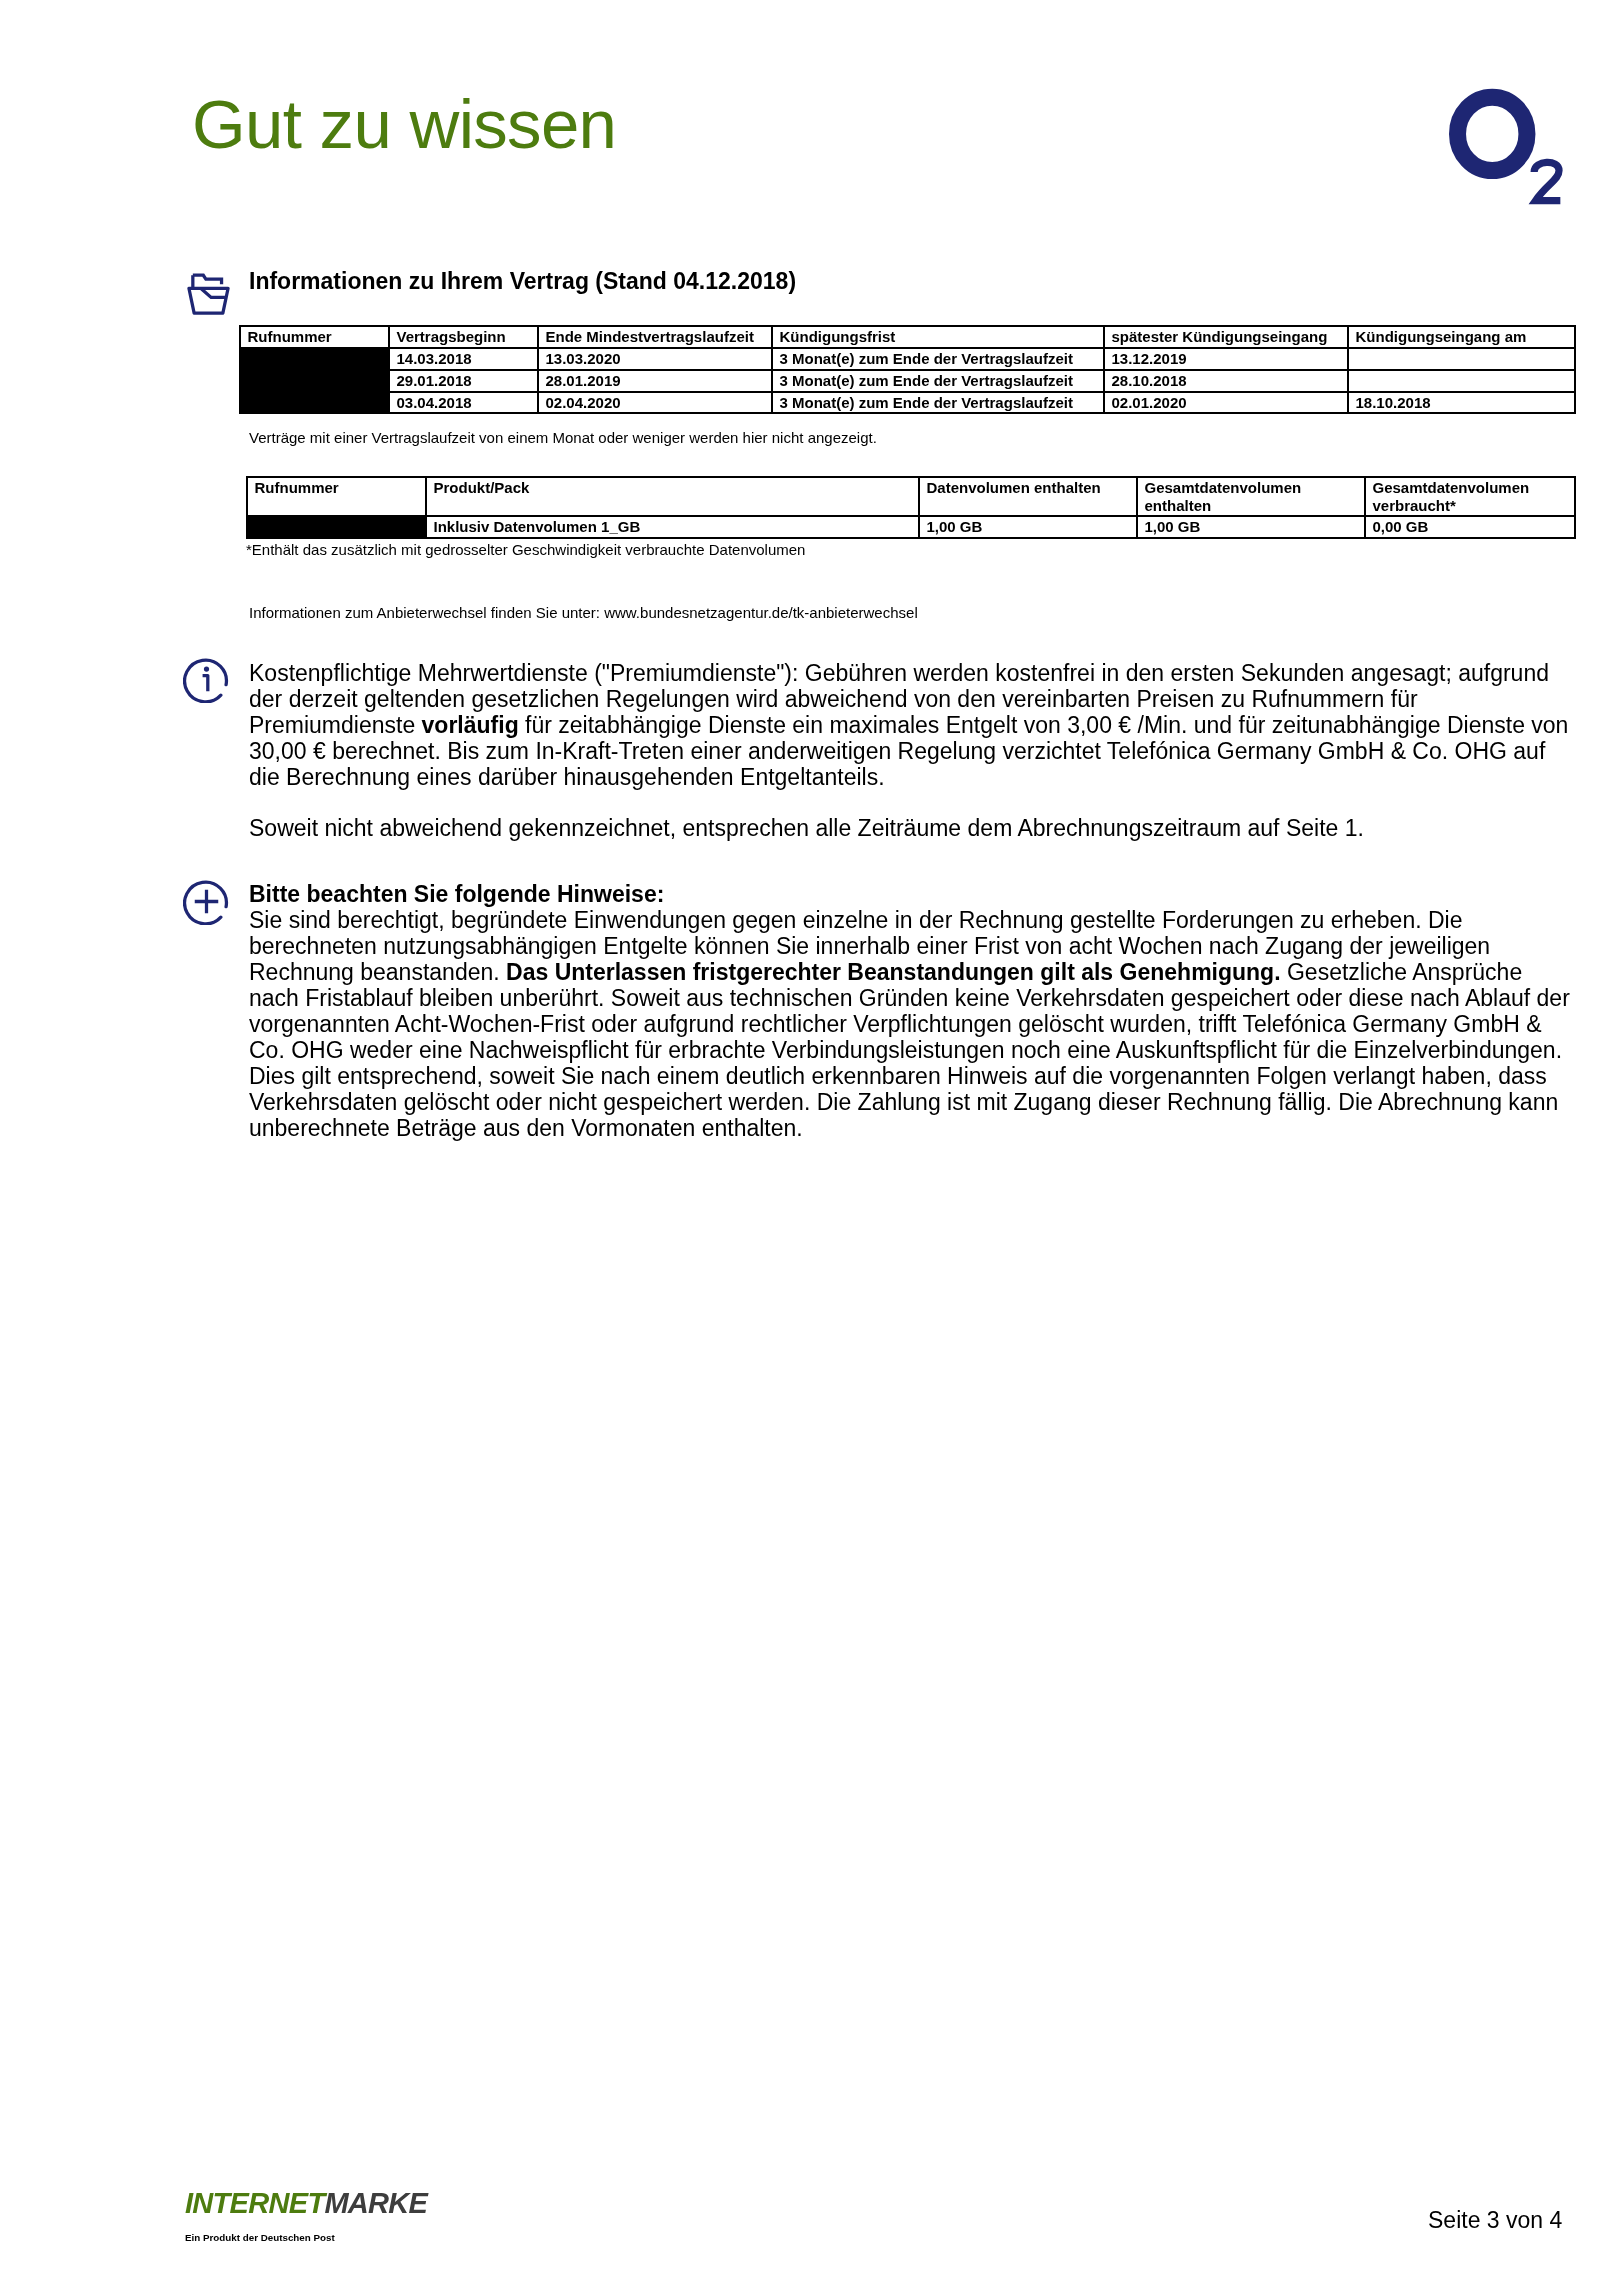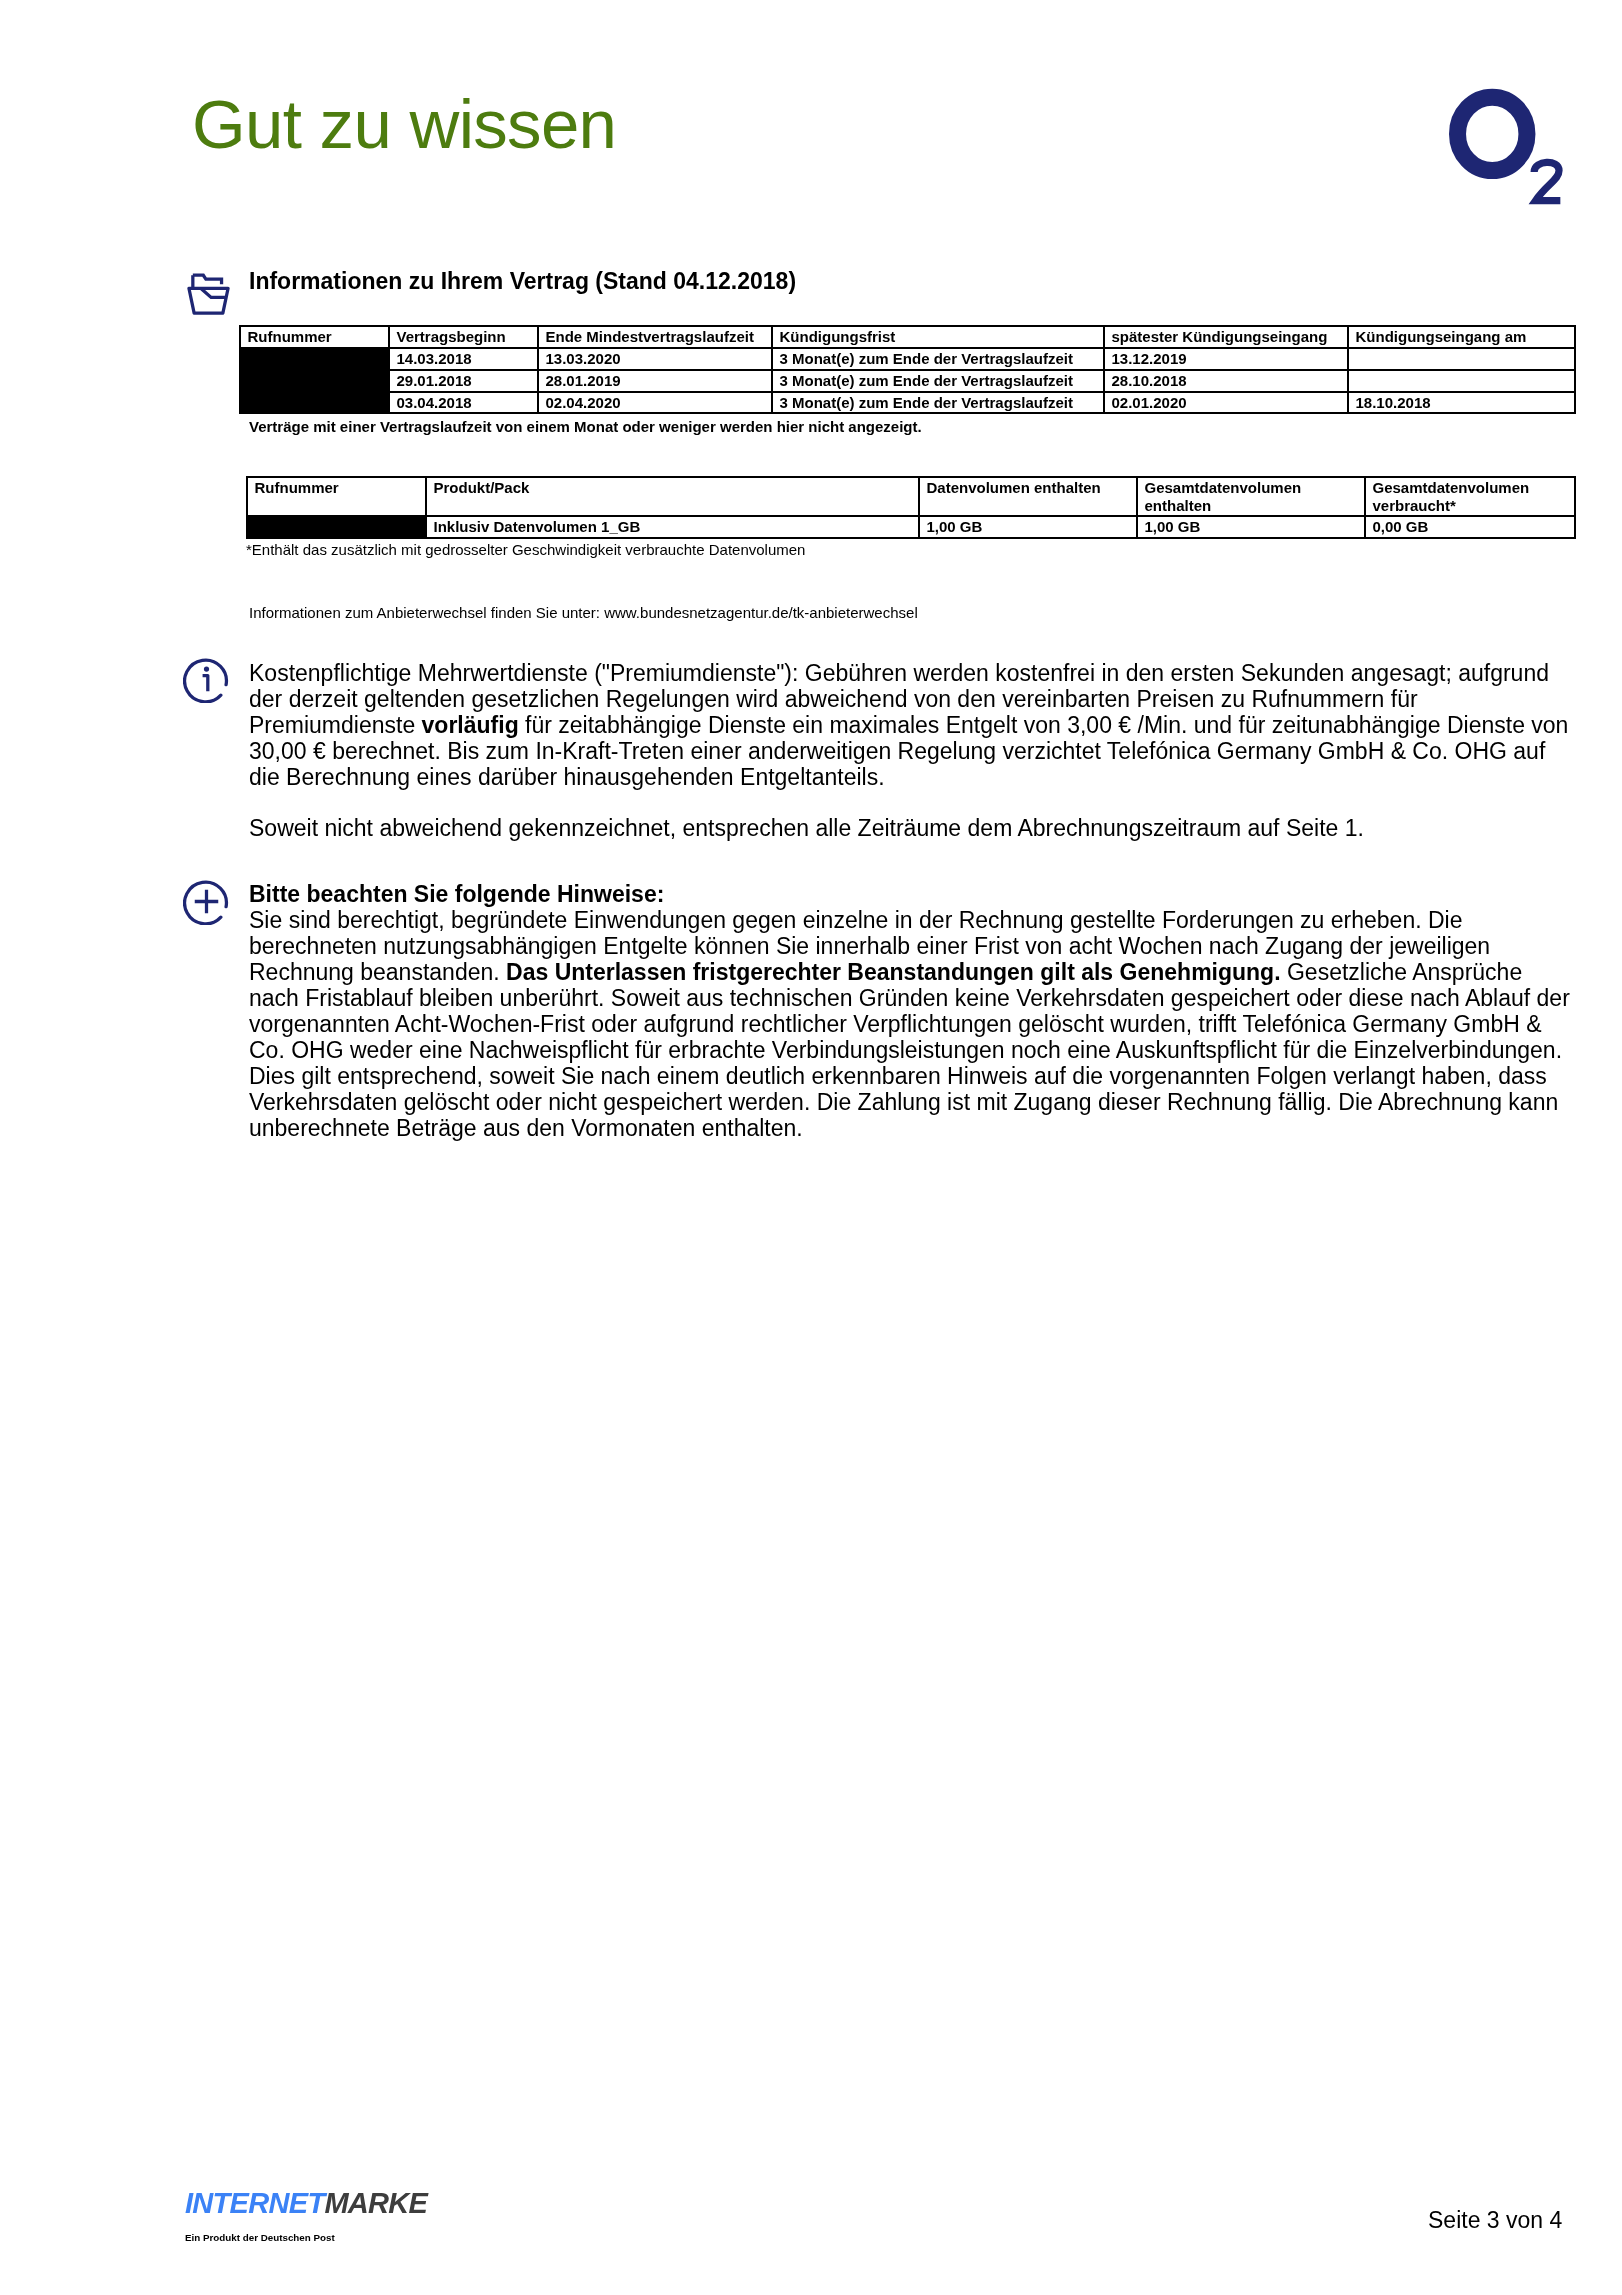--- a/index.html
+++ b/index.html
@@ -32,21 +32,21 @@
   .small-note { position: absolute; font-size: 15px; line-height: 1; }
   .body-text {
     position: absolute; left: 249px; font-size: 23px; line-height: 26px;
     width: 1328px;
   }
   .body-text b { font-weight: bold; }
   .footer-brand { position: absolute; left: 185px; top: 2189px; }
   .im-logo {
     font-size: 29px; font-style: italic; font-weight: bold; letter-spacing: -0.7px; line-height: 1;
   }
-  .im-logo .a { color: #3b82f6; }
+  .im-logo .a { color: #4d7c0f; }
   .im-logo .b { color: #3d3d3d; }
   .im-sub { font-size: 9.8px; font-weight: bold; color: #000; margin-top: 14px; }
   .page-number {
     position: absolute; left: 1428px; top: 2209px; font-size: 23px; line-height: 1;
   }
 </style>
 </head>
 <body>
 
 <div class="page-title">Gut zu wissen</div>
@@ -93,21 +93,21 @@
   <tr>
     <td class="redacted"></td>
     <td>03.04.2018</td>
     <td>02.04.2020</td>
     <td>3 Monat(e) zum Ende der Vertragslaufzeit</td>
     <td>02.01.2020</td>
     <td>18.10.2018</td>
   </tr>
 </tbody>
   </table>
-<div class="small-note" style="left:249px; top:419px;font-weight:bold;">Verträge mit einer Vertragslaufzeit von einem Monat oder weniger werden hier nicht angezeigt.</div>
+<div class="small-note" style="left:249px; top:430px;">Verträge mit einer Vertragslaufzeit von einem Monat oder weniger werden hier nicht angezeigt.</div>
 
 <table class="grid" style="left:246px; top:476px; width:1330px;">
   <tbody>
       <tr style="height:39px;">
     <th style="width:164px;">Rufnummer</th>
     <th style="width:478px;">Produkt/Pack</th>
     <th style="width:203px; white-space:normal;">Datenvolumen enthalten</th>
     <th style="width:213px; white-space:normal;">Gesamtdatenvolumen enthalten</th>
     <th style="white-space:normal;">Gesamtdatenvolumen verbraucht*</th>
   </tr>

